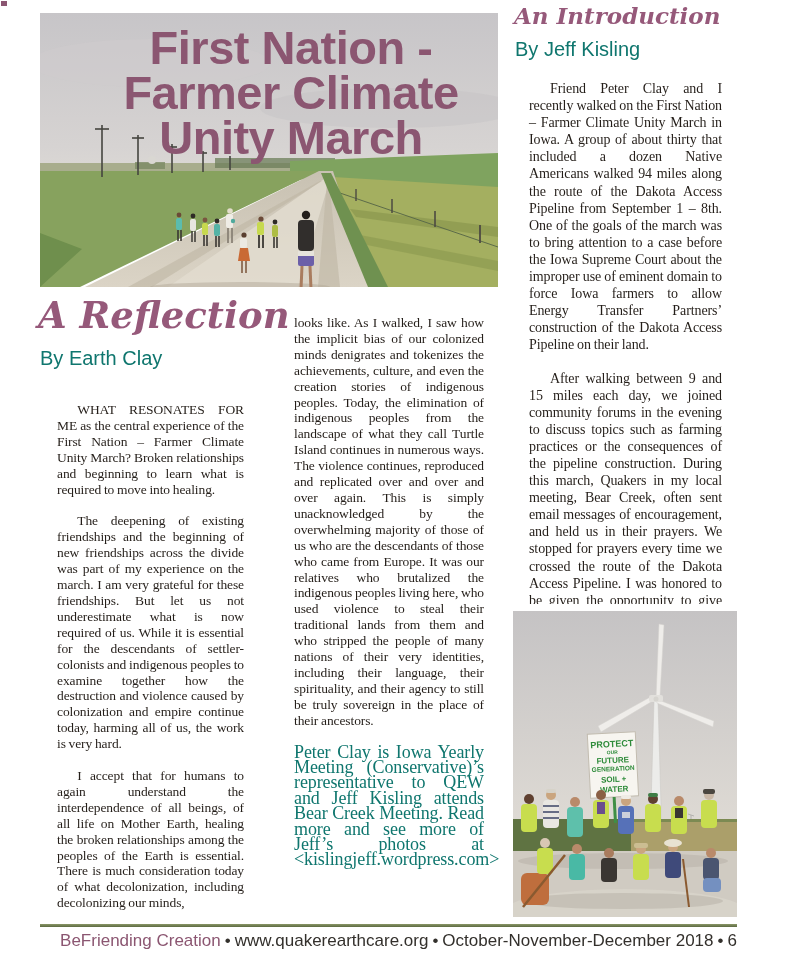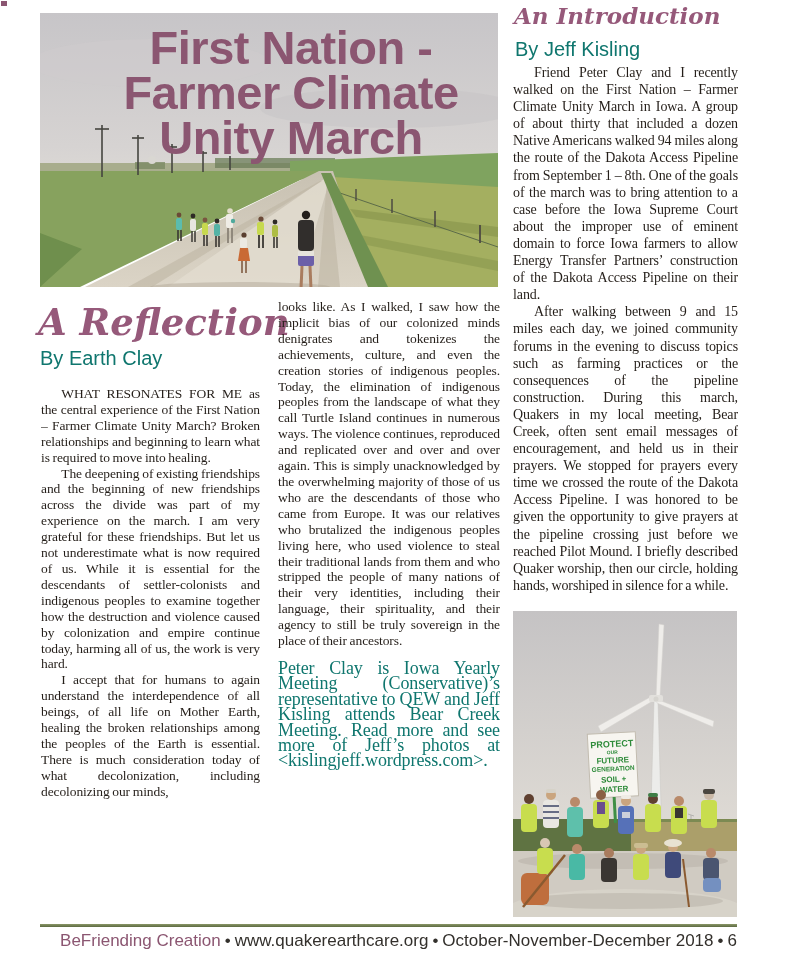--- a/index.html
+++ b/index.html
@@ -10,30 +10,30 @@
   
   .hero{position:absolute;left:40px;top:13px;width:458px;height:274px;overflow:hidden;}
   .hero svg{position:absolute;left:0;top:0;}
   .hero-title{position:absolute;left:0;top:12px;width:100%;box-sizing:border-box;padding-left:44px;
               text-align:center;font-family:"Liberation Sans",sans-serif;font-weight:bold;
               font-size:47px;line-height:45px;color:#8b5671;letter-spacing:-0.5px;}
 
   
   .script-head{position:absolute;font-family:"DejaVu Serif",serif;font-style:italic;font-weight:bold;
                color:#96597a;white-space:nowrap;}
-  .head-reflection{left:38px;top:300px;font-size:37px;}
+  .head-reflection{left:38px;top:293px;font-size:37px;}
   .head-introduction{left:514px;top:2px;font-size:23px;}
   .byline{position:absolute;font-family:"Liberation Sans",sans-serif;color:#0f766e;font-size:20px;white-space:nowrap;}
   .byline-peter{left:40px;top:347px;}
   .byline-jeff{left:515px;top:38px;}
 
   
   .col{position:absolute;text-align:justify;color:#241e19;font-size:13.5px;line-height:15.9px;
        word-spacing:-0.5px;letter-spacing:-0.1px;overflow:hidden;}
-  .col p{margin:0;}
+  .col p{margin:16px;}
   .col p.indent{text-indent:1.5em;}
   .col1{left:41px;top:386px;width:219px;height:536px;}
   .col2{left:278px;top:299px;width:222px;height:622px;}
   .col3{left:513px;top:64px;width:225px;height:540px;font-size:14px;line-height:17.1px;}
   .credit{margin-top:12px !important;font-size:18px;line-height:15.4px;color:#0f766e;}
 
   
   .group-photo{position:absolute;left:513px;top:611px;width:224px;height:306px;overflow:hidden;}
 
   

